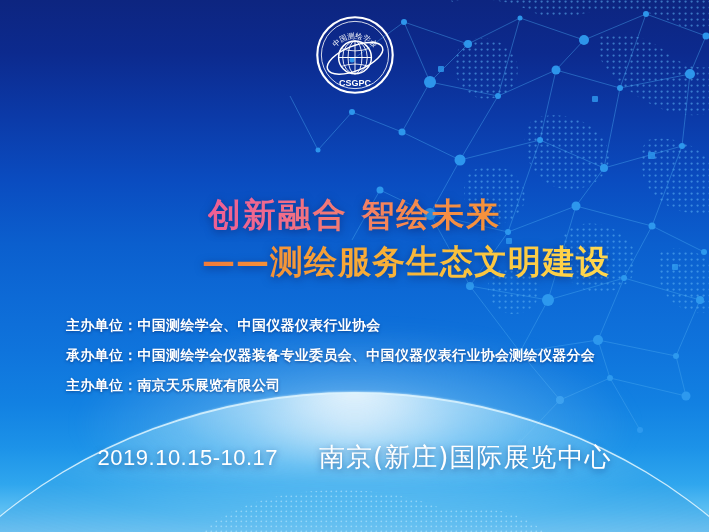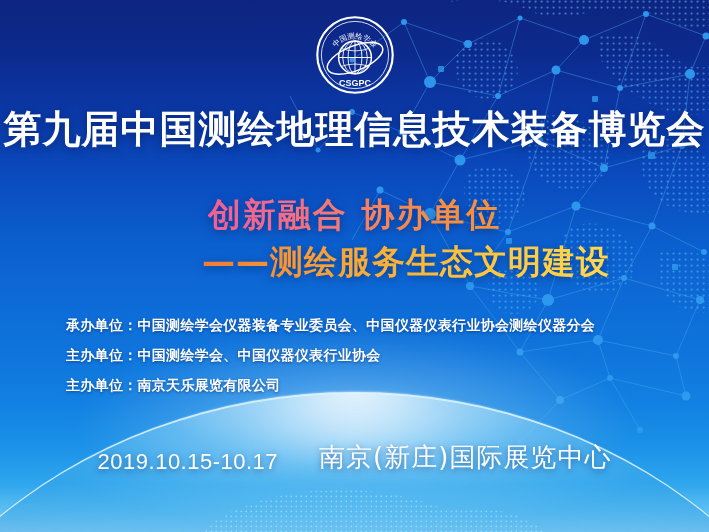--- a/index.html
+++ b/index.html
@@ -153,21 +153,21 @@
     font-family:"DejaVu Sans","Liberation Sans",sans-serif;
     white-space:nowrap;
   }
 
   
   .footer-row{
     position:absolute;
     top:440px;left:0;right:0;
     display:flex;
     justify-content:center;
-    align-items:flex-end;
+    align-items:center;
     gap:41px;
   }
   .date{
     color:#ffffff;
     font-size:22px;
     letter-spacing:.5px;
     font-family:"Liberation Sans","DejaVu Sans",sans-serif;
     text-shadow:0 2px 6px rgba(4,40,110,.55);
   }
   .venue{
@@ -324,32 +324,31 @@
       <path d="M33,42 Q50,48 67,42" fill="none" stroke="#ffffff" stroke-width="1"></path>
       <path d="M33,64 Q50,58 67,64" fill="none" stroke="#ffffff" stroke-width="1"></path>
       <line x1="50" y1="33" x2="50" y2="73" stroke="#ffffff" stroke-width="1.1"></line>
       <text font-size="9" fill="#ffffff" font-family="'DejaVu Sans','Liberation Sans',sans-serif">
         <textPath href="#arcpath" startOffset="50%" text-anchor="middle">中国测绘学会</textPath>
       </text>
       <text x="50" y="88" text-anchor="middle" font-size="11" font-weight="bold" fill="#ffffff" font-family="'Liberation Sans','DejaVu Sans',sans-serif">CSGPC</text>
     </svg>
   </div>
 
-  <div class="main-title">第九届中国测绘地理信息技术装备博览会</div>
 
   <div class="slogan">
-    <span class="slogan-1">创新融合  协办单位</span>
+    <span class="slogan-1">创新融合  智绘未来</span>
   </div>
   <div class="slogan-2-row">
     <span class="slogan-2">——测绘服务生态文明建设</span>
   </div>
 
   <div class="orgs">
+    <div class="org-line">主办单位：中国测绘学会、中国仪器仪表行业协会</div>
     <div class="org-line">承办单位：中国测绘学会仪器装备专业委员会、中国仪器仪表行业协会测绘仪器分会</div>
-    <div class="org-line">主办单位：中国测绘学会、中国仪器仪表行业协会</div>
     <div class="org-line">主办单位：南京天乐展览有限公司</div>
   </div>
 
   <div class="footer-row">
     <div class="date">2019.10.15-10.17</div>
     <div class="venue">南京(新庄)国际展览中心</div>
   </div>
 
 </div>
 

